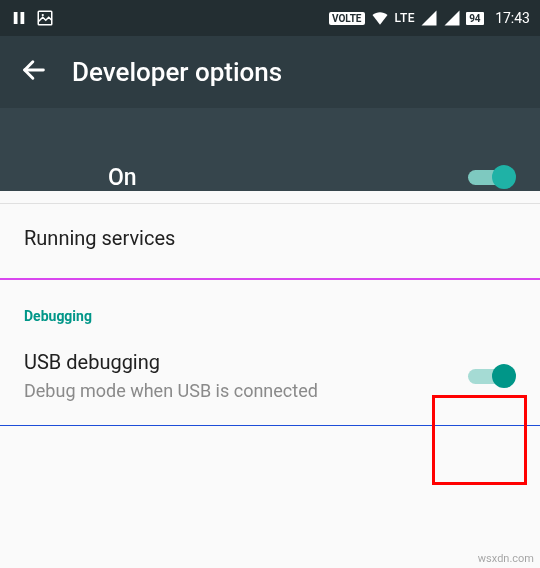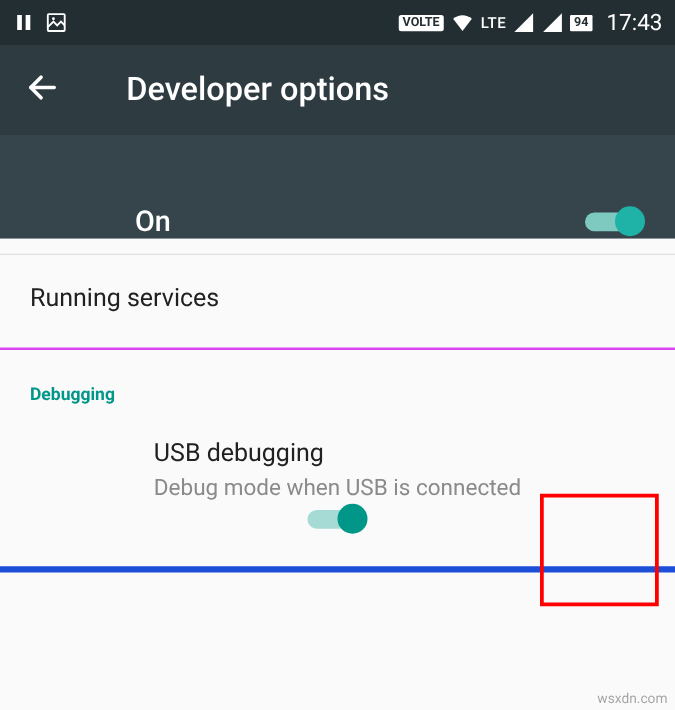--- a/index.html
+++ b/index.html
@@ -44,31 +44,31 @@
     .battery-badge {
       background: #fff;
       color: #232e32;
       font-size: 10px;
       font-weight: 700;
       padding: 1px 3px;
       border-radius: 1px;
       min-width: 18px;
     }
     .time {
-      font-size: 18px;
+      font-size: 14px;
       font-weight: 400;
       margin-left: 6px;
     }
     .app-bar {
       height: 72px;
       background: #2e3c42;
       display: flex;
       align-items: center;
       padding: 16px 20px;
-      gap: 53px;
+      gap: 24px;
     }
     .app-bar .back-btn { cursor: pointer; }
     .app-title {
       color: #fff;
       font-size: 26px;
       font-weight: 500;
     }
     .master-row {
       height: 83px;
       background: #36454c;
@@ -141,22 +141,21 @@
       padding: 28px 24px 14px 24px;
       color: #009688;
       font-size: 14px;
       font-weight: 700;
     }
     .toggle-item {
       display: flex;
       align-items: center;
       justify-content: space-between;
       padding: 12px 24px 24px 24px;
-      border-bottom: 5px solid #1d4ed8;
-      flex-direction: column;
+      border-bottom: 1px solid #1d4ed8;
     }
     .toggle-item .text-block { flex: 1; }
     .highlight-box {
       position: absolute;
       border: 3px solid #ff0000;
       pointer-events: none;
     }
     .watermark {
       position: absolute;
       bottom: 3px;

